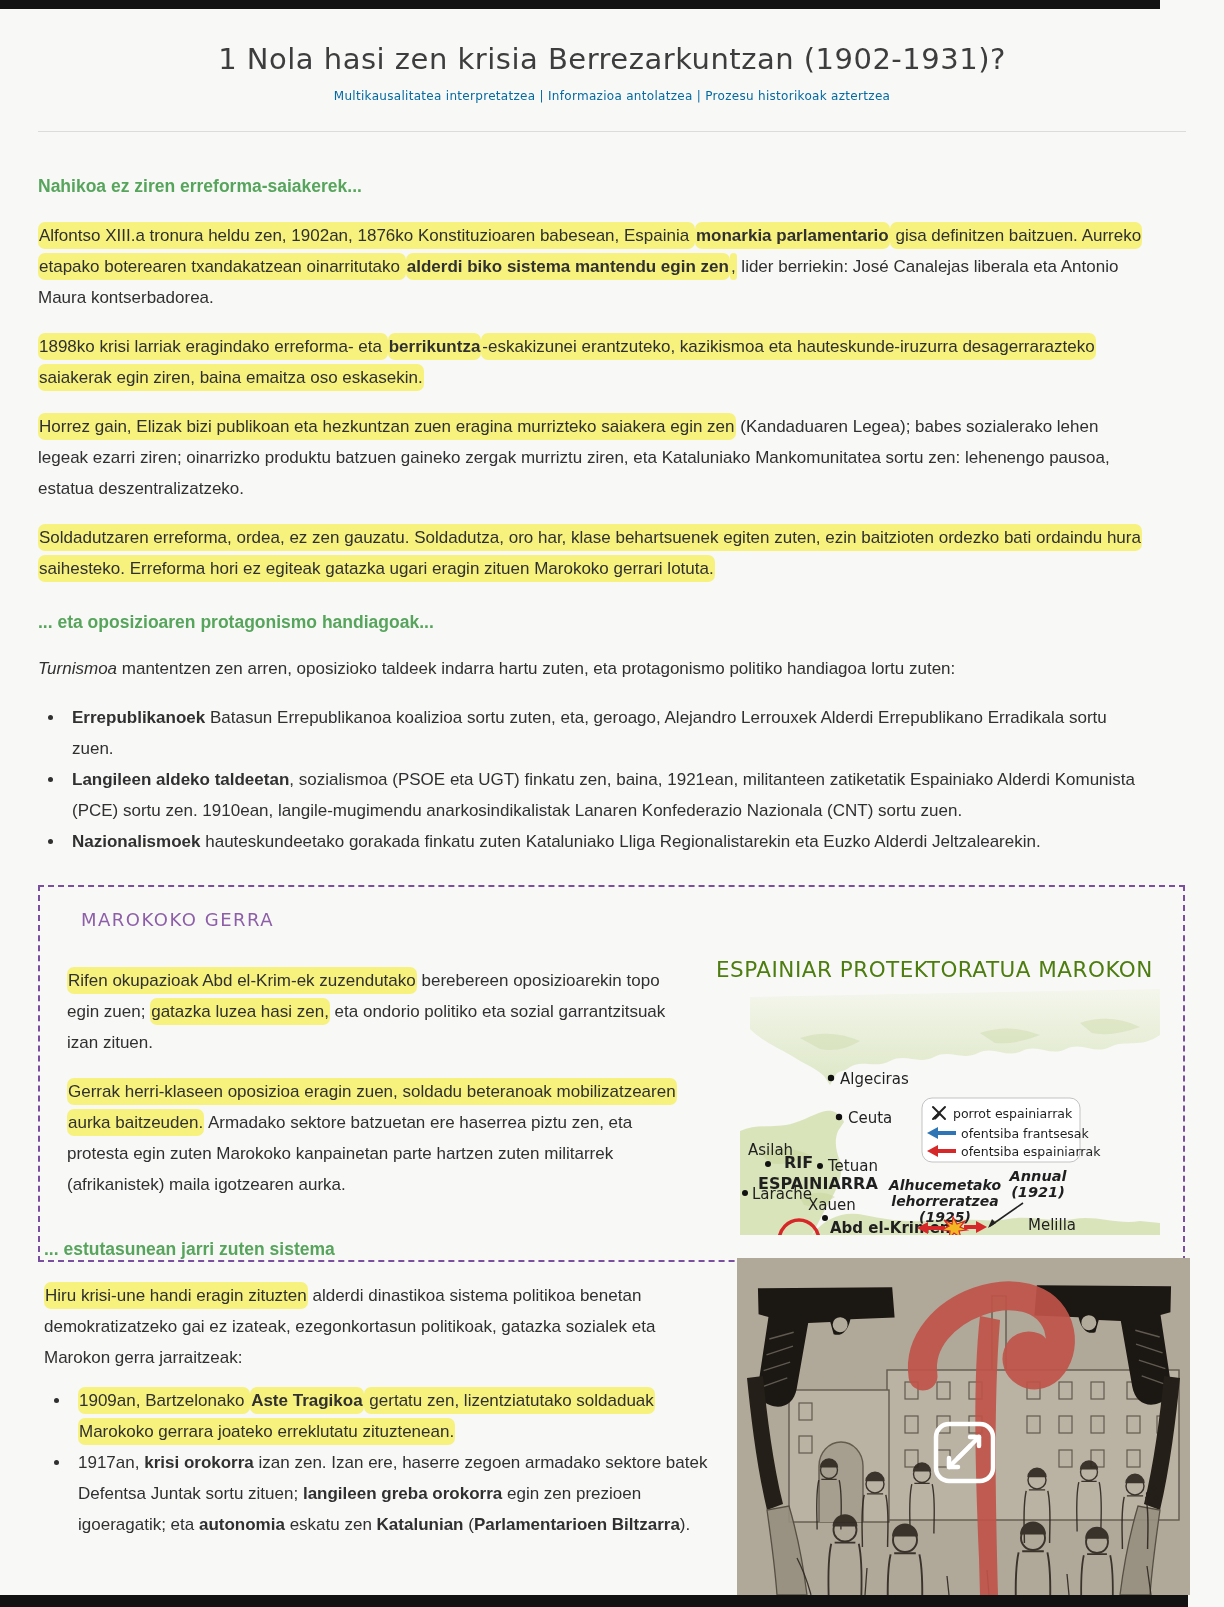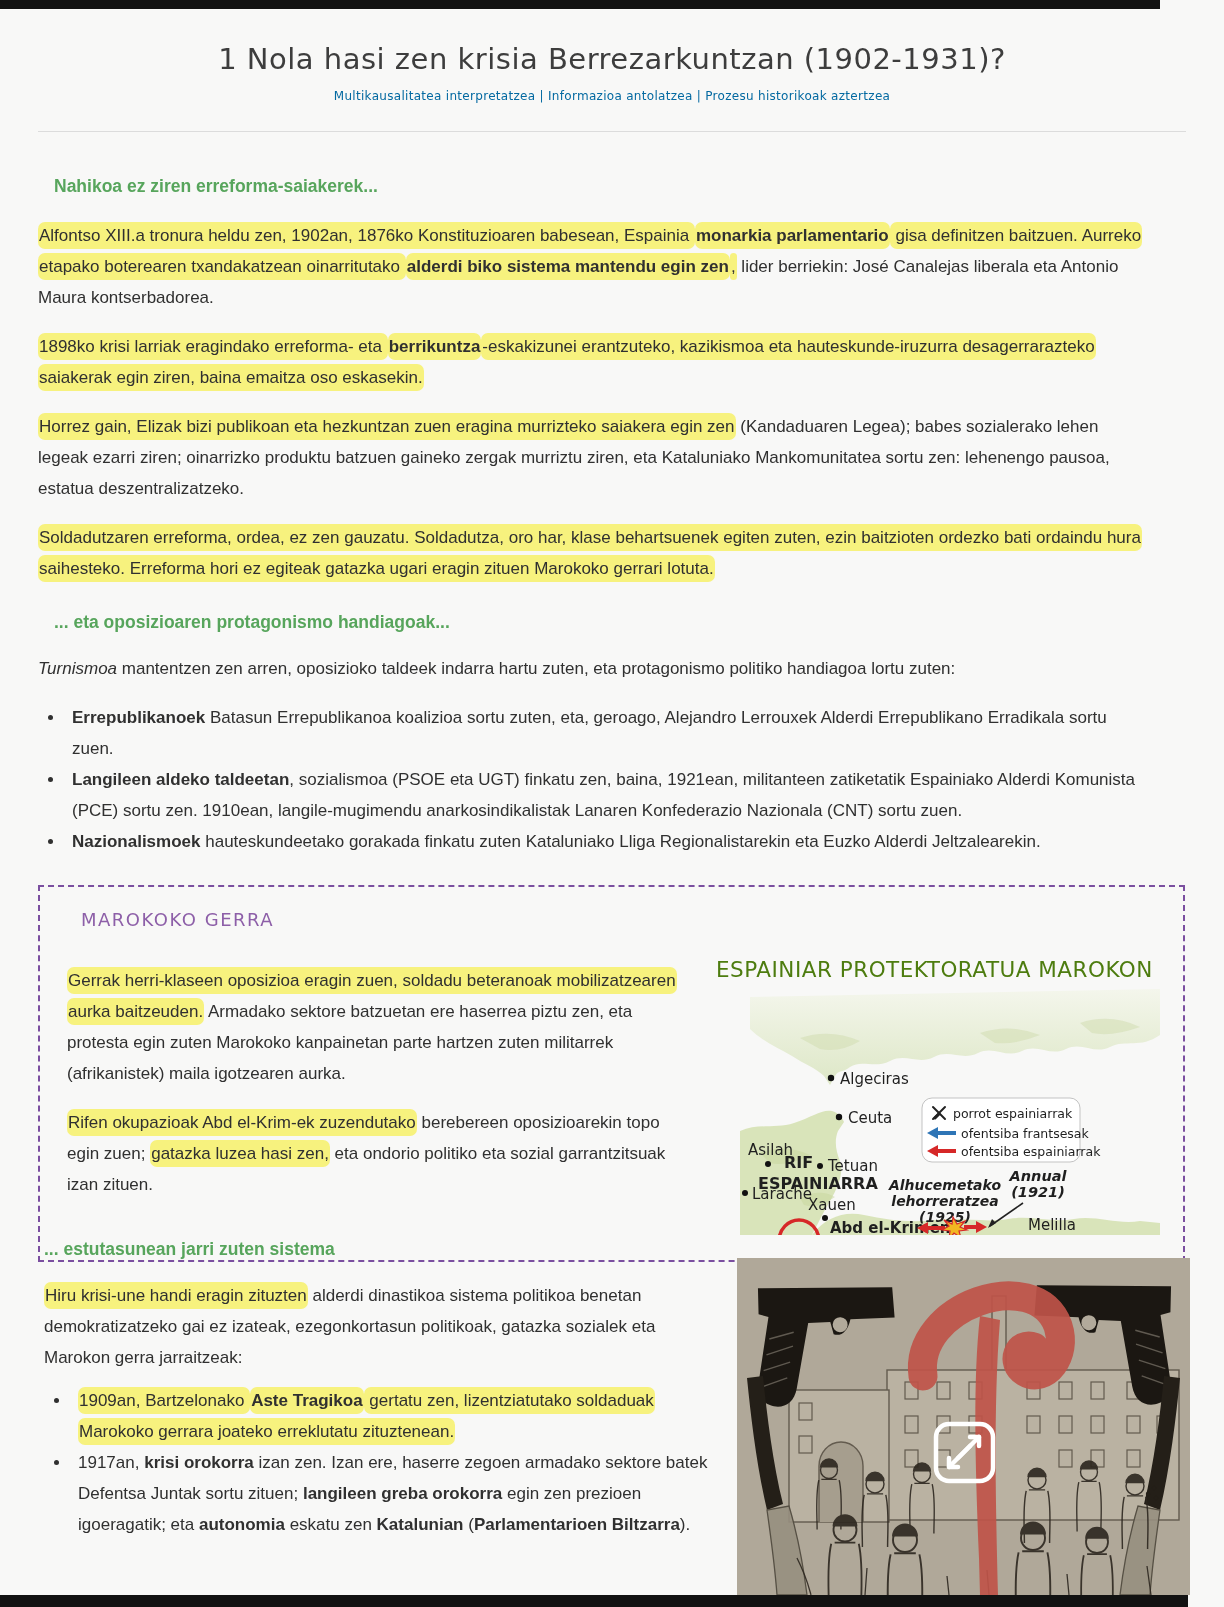--- a/index.html
+++ b/index.html
@@ -11,21 +11,21 @@
 
   
   #header{position:absolute;top:42px;left:38px;width:1148px;text-align:center;}
   #page-title{font-family:"DejaVu Sans",sans-serif;font-size:29px;font-weight:500;color:#3d3d3d;letter-spacing:.5px;}
   #page-subtitle{margin-top:13px;font-family:"DejaVu Sans",sans-serif;font-size:12px;color:#0369a1;letter-spacing:.3px;}
   #divider{position:absolute;top:131px;left:38px;width:1148px;height:1px;background:#dcdcdc;}
 
   
   .flow{font-size:17px;line-height:31px;}
   #main-text{position:absolute;top:163px;left:38px;width:1112px;}
-  h3.green{color:#57a55c;font-size:17.5px;font-weight:700;margin:12px 0 23px 16px;line-height:22px;}
+  h3.green{color:#57a55c;font-size:17.5px;font-weight:700;margin:12px 0 23px 0;line-height:22px;}
   h3.green.second{margin-top:27px;margin-bottom:20px;}
   #main-text p{margin:0 0 18px 0;}
   ul.dotlist{margin:12px 0 0 0;padding-left:27px;}
   ul.dotlist li{padding-left:7px;}
   .b{font-weight:700;}
   .i{font-style:italic;}
   .hl{background:rgba(246,240,95,.8);padding:4px 1px;border-radius:7px;
       -webkit-box-decoration-break:clone;box-decoration-break:clone;}
 
   
@@ -77,22 +77,22 @@
       <li><span class="b">Errepublikanoek</span><span> Batasun Errepublikanoa koalizioa sortu zuten, eta, geroago, Alejandro Lerrouxek Alderdi Errepublikano Erradikala sortu zuen.</span></li>
       <li><span class="b">Langileen aldeko taldeetan</span><span>, sozialismoa (PSOE eta UGT) finkatu zen, baina, 1921ean, militanteen zatiketatik Espainiako Alderdi Komunista (PCE) sortu zen. 1910ean, langile-mugimendu anarkosindikalistak Lanaren Konfederazio Nazionala (CNT) sortu zuen.</span></li>
       <li><span class="b">Nazionalismoek</span><span> hauteskundeetako gorakada finkatu zuten Kataluniako Lliga Regionalistarekin eta Euzko Alderdi Jeltzalearekin.</span></li>
     </ul>
   </div>
 
   <div id="info-box">
     <div id="info-box-title">MAROKOKO GERRA</div>
 
     <div id="box-left" class="flow">
+      <p><span class="hl">Rifen okupazioak Abd el-Krim-ek zuzendutako</span><span> berebereen oposizioarekin topo egin zuen; </span><span class="hl">gatazka luzea hasi zen,</span><span> eta ondorio politiko eta sozial garrantzitsuak izan zituen.</span></p>
       <p><span class="hl">Gerrak herri-klaseen oposizioa eragin zuen, soldadu beteranoak mobilizatzearen aurka baitzeuden.</span><span> Armadako sektore batzuetan ere haserrea piztu zen, eta protesta egin zuten Marokoko kanpainetan parte hartzen zuten militarrek (afrikanistek) maila igotzearen aurka.</span></p>
-      <p><span class="hl">Rifen okupazioak Abd el-Krim-ek zuzendutako</span><span> berebereen oposizioarekin topo egin zuen; </span><span class="hl">gatazka luzea hasi zen,</span><span> eta ondorio politiko eta sozial garrantzitsuak izan zituen.</span></p>
     </div>
 
     <div id="box-right">
       <div id="map-title">ESPAINIAR PROTEKTORATUA MAROKON</div>
 
       <svg id="map" width="420" height="252" viewBox="0 0 420 252">
         <defs>
           <linearGradient id="spainG" x1="0" y1="0" x2="0" y2="1">
             <stop offset="0" stop-color="#f4f6ec"></stop>
               <stop offset="1" stop-color="#dde7c6"></stop>

